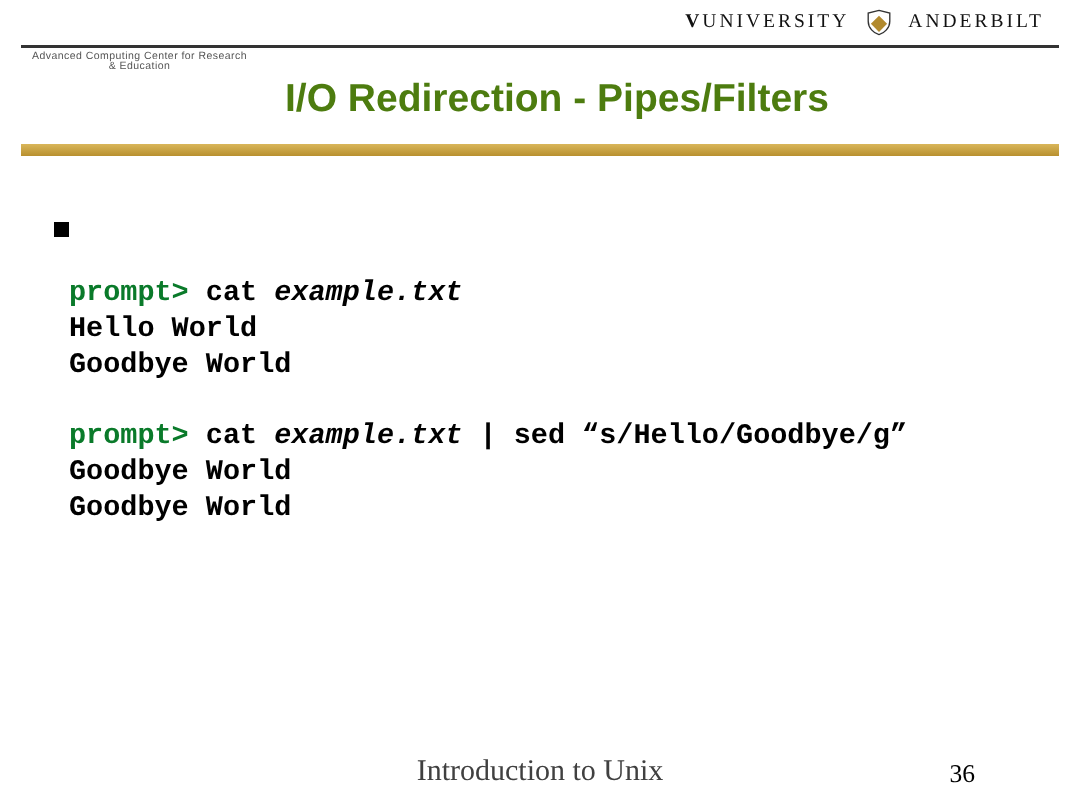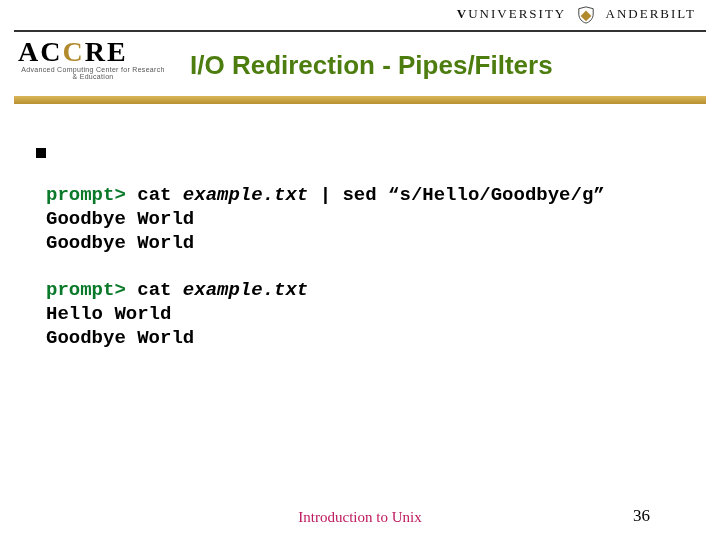--- a/index.html
+++ b/index.html
@@ -15,57 +15,56 @@
   .logo-sub{font-size:7px;color:#555;letter-spacing:0.3px;margin-top:-2px;text-align:center}
   .slide-title{position:absolute;top:50px;left:190px;font-weight:700;font-size:26px;color:#4d7c0f}
   .gold-bar{position:absolute;top:96px;left:14px;right:14px;height:8px;background:linear-gradient(#d9b65a,#b8902f)}
   .content{position:absolute;top:140px;left:36px;right:36px}
   .bullet{display:flex;align-items:baseline;font-size:22px;margin-bottom:26px}
   .bullet .sq{width:10px;height:10px;background:#000;margin-right:10px;margin-top:8px;flex:none}
   .code{font-family:"Courier New",monospace;font-weight:700}
   .blk{font-family:"Courier New",monospace;font-size:19px;font-weight:700;line-height:1.25;margin-left:10px;margin-bottom:24px;white-space:pre}
   .green{color:#0a7a2a}
   .ital{font-style:italic}
-  .footer{position:absolute;bottom:14px;left:0;right:0;display:flex;justify-content:center;font-family:"Times New Roman",serif;font-size:15px;color:#be185d}
+  .footer{position:absolute;bottom:14px;left:0;right:0;display:flex;justify-content:center;font-family:"Times New Roman",serif;font-size:20px;color:#404040}
   .pagenum{position:absolute;bottom:14px;right:70px;font-family:"Times New Roman",serif;font-size:17px}
 </style>
 </head>
 <body>
 
 <div class="topbar">
   <span class="vlabel">
     <span class="bold">V</span><span>UNIVERSITY</span>
     <span class="vshield">
       <svg viewBox="0 0 20 20">
           <path d="M10 1 L18 3 V9 C18 14 14 18 10 19 C6 18 2 14 2 9 V3 Z" fill="#fff" stroke="#333" stroke-width="1"></path>
           <path d="M4 11 L10 17 L16 11 L10 5 Z" fill="#b28a2e"></path>
         </svg>
     </span>
     <span>ANDERBILT</span>
   </span>
 </div>
 <div class="hr1"></div>
 
 <div class="logo">
-  <div class="logo-main"><span>AC</span><span class="c2">C</span><span>RE</span></div>
   <div class="logo-sub">Advanced Computing Center
 for Research &amp; Education</div>
 </div>
 
 <div class="slide-title">I/O Redirection - Pipes/Filters</div>
 <div class="gold-bar"></div>
 
 <div class="content">
   <div class="bullet">
     <span class="sq"></span>
   </div>
 
+  <div class="blk"><span class="green">prompt&gt;</span><span> cat </span><span class="ital">example.txt</span>
+<span>Hello World</span>
+<span>Goodbye World</span></div>
+
   <div class="blk"><span class="green">prompt&gt;</span><span> cat </span><span class="ital">example.txt</span><span> | sed “s/Hello/Goodbye/g”</span>
 <span>Goodbye World</span>
-<span>Goodbye World</span></div>
-
-  <div class="blk"><span class="green">prompt&gt;</span><span> cat </span><span class="ital">example.txt</span>
-<span>Hello World</span>
 <span>Goodbye World</span></div>
 </div>
 
 <div class="footer">Introduction to Unix</div>
 <div class="pagenum">36</div>
 
 </body></html>

